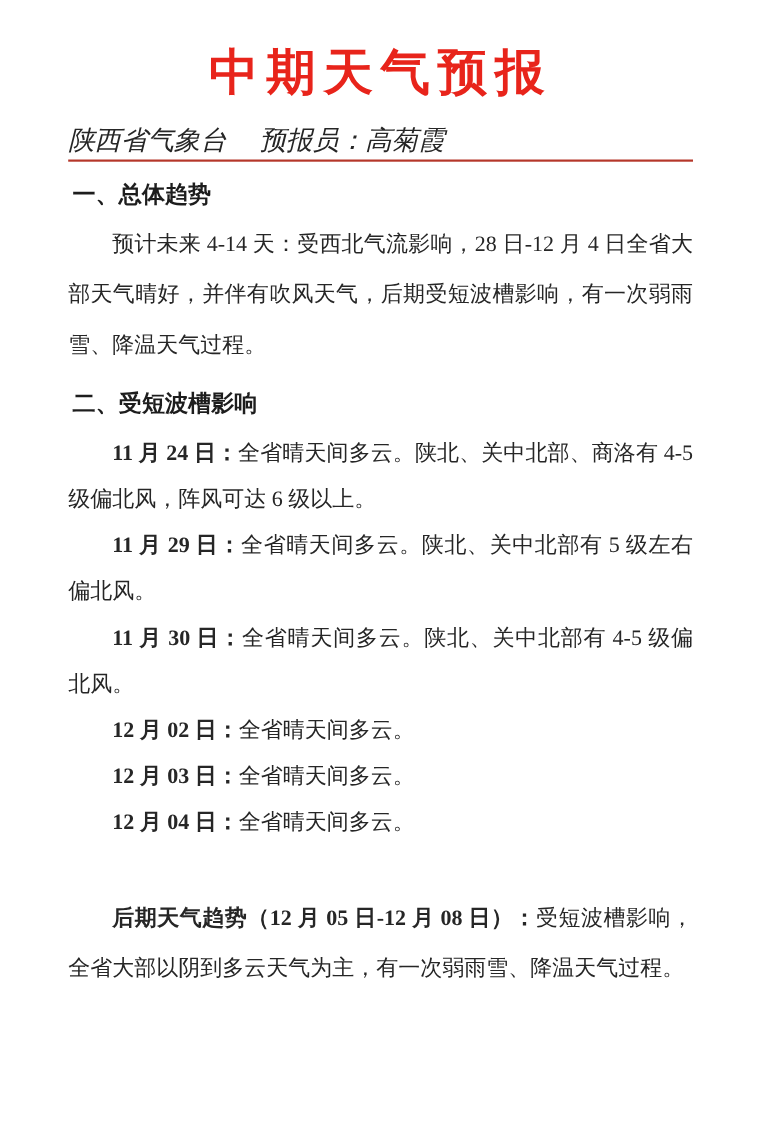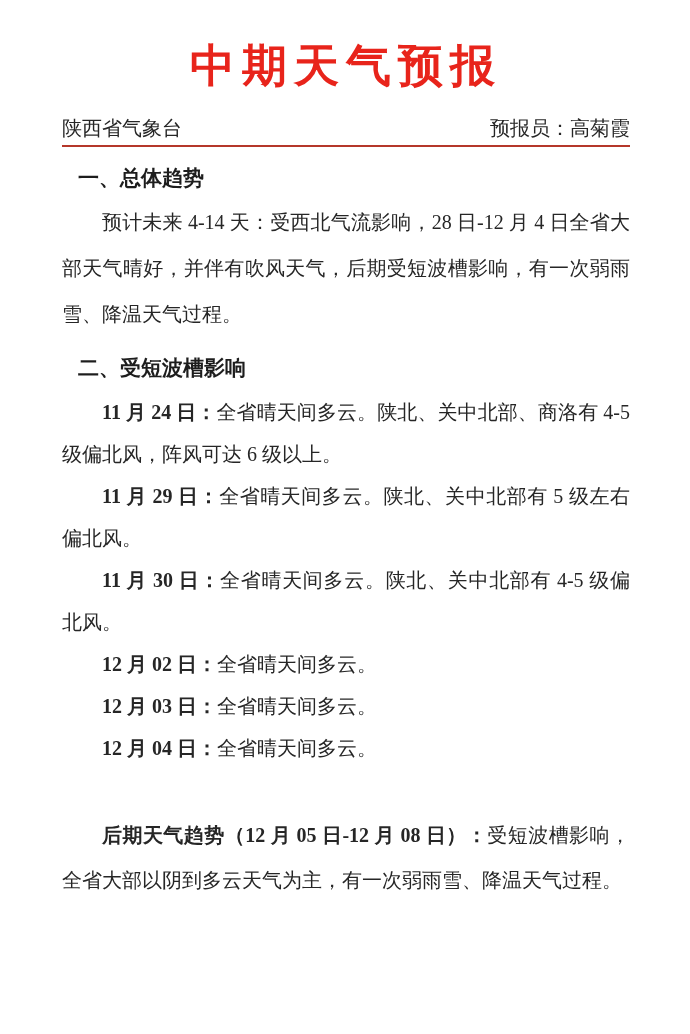--- a/index.html
+++ b/index.html
@@ -19,32 +19,33 @@
     text-align: center;
     font-size: 45px;
     line-height: 60px;
     font-weight: bold;
     letter-spacing: 7px;
     color: var(--title-red, #e8241b);
     font-family: "Liberation Serif", "DejaVu Serif", serif;
   }
   .meta-line {
     display: flex;
-    justify-content: space-between;
+    justify-content: flex-start;
     align-items: baseline;
     gap: 30px;
     margin-top: 20px;
     padding-bottom: 5px;
-    font-size: 20px;
+    font-size: 24px;
     line-height: 24px;
     white-space: nowrap;
     border-bottom: 2px solid var(--rule-red, #b5372a);
+    font-style: italic;
   }
   .section-heading {
-    margin: 18px 0 0 16px;
+    margin: 18px 0 0 4px;
     font-family: "Liberation Sans", "DejaVu Sans", sans-serif;
     font-size: 21px;
     line-height: 26px;
     font-weight: bold;
     color: #1d1d1d;
   }
   .body-para {
     margin: 8px 0 0 0;
     font-size: 20px;
     line-height: 46px;

